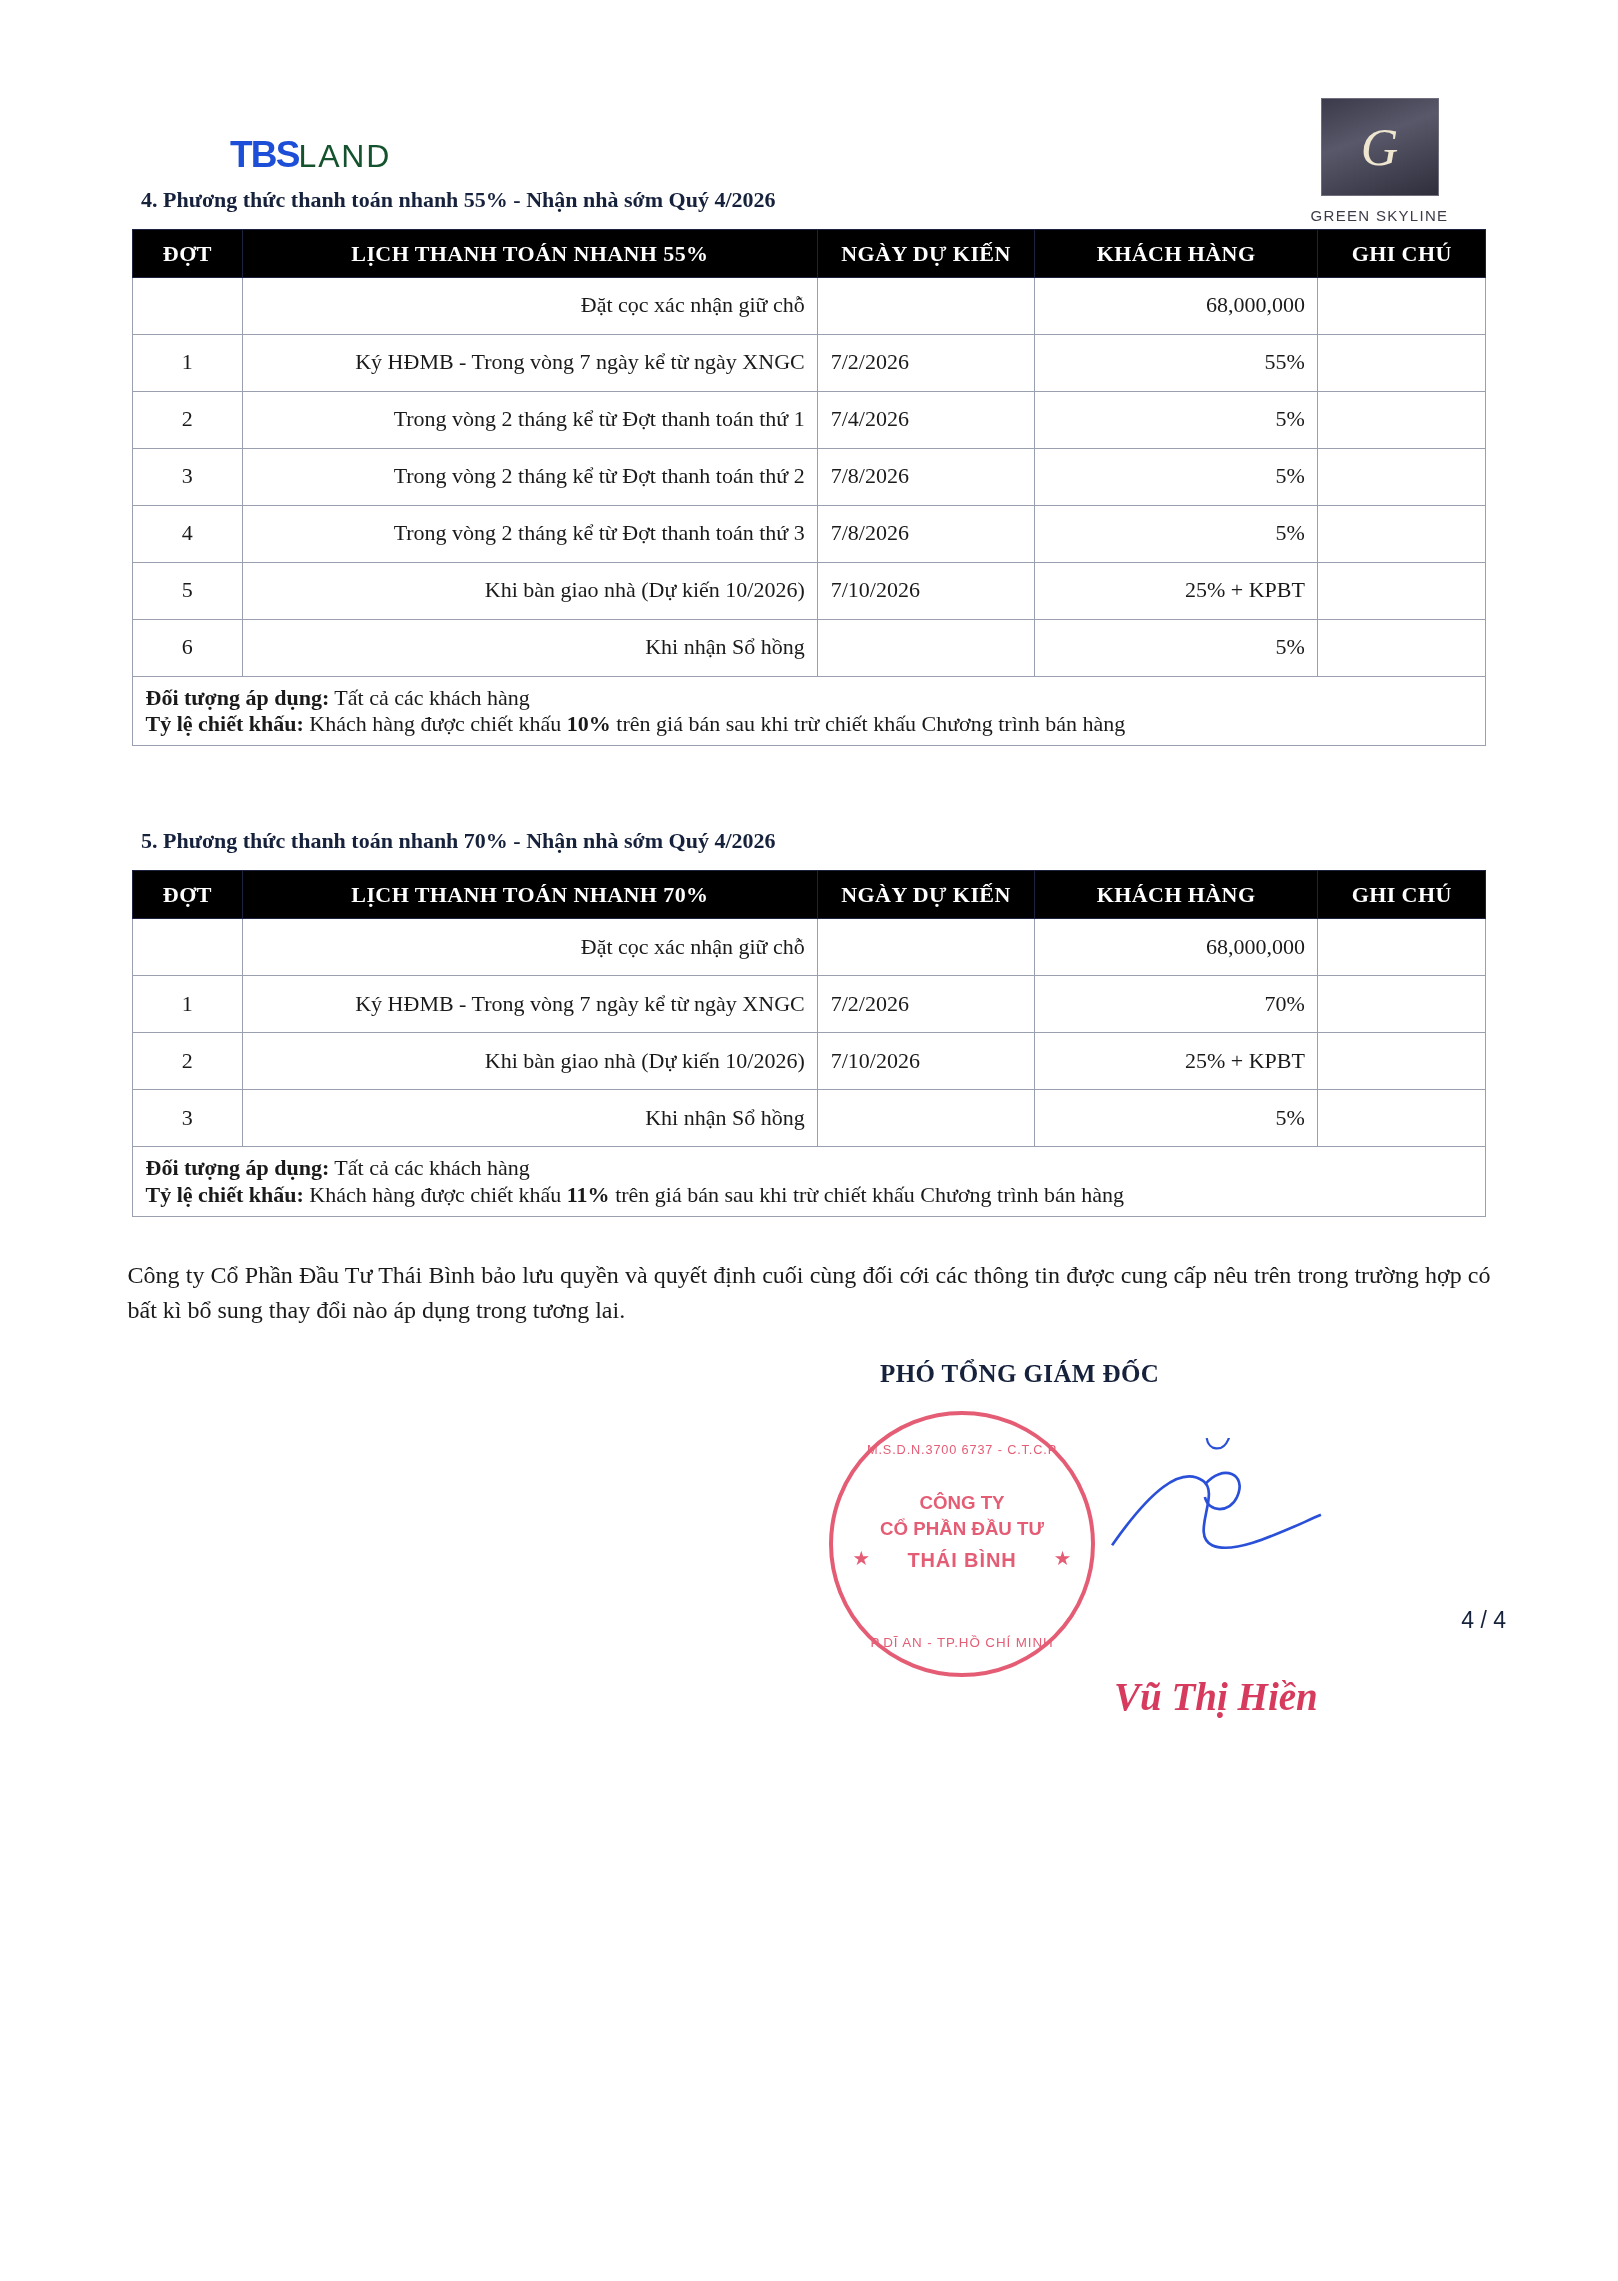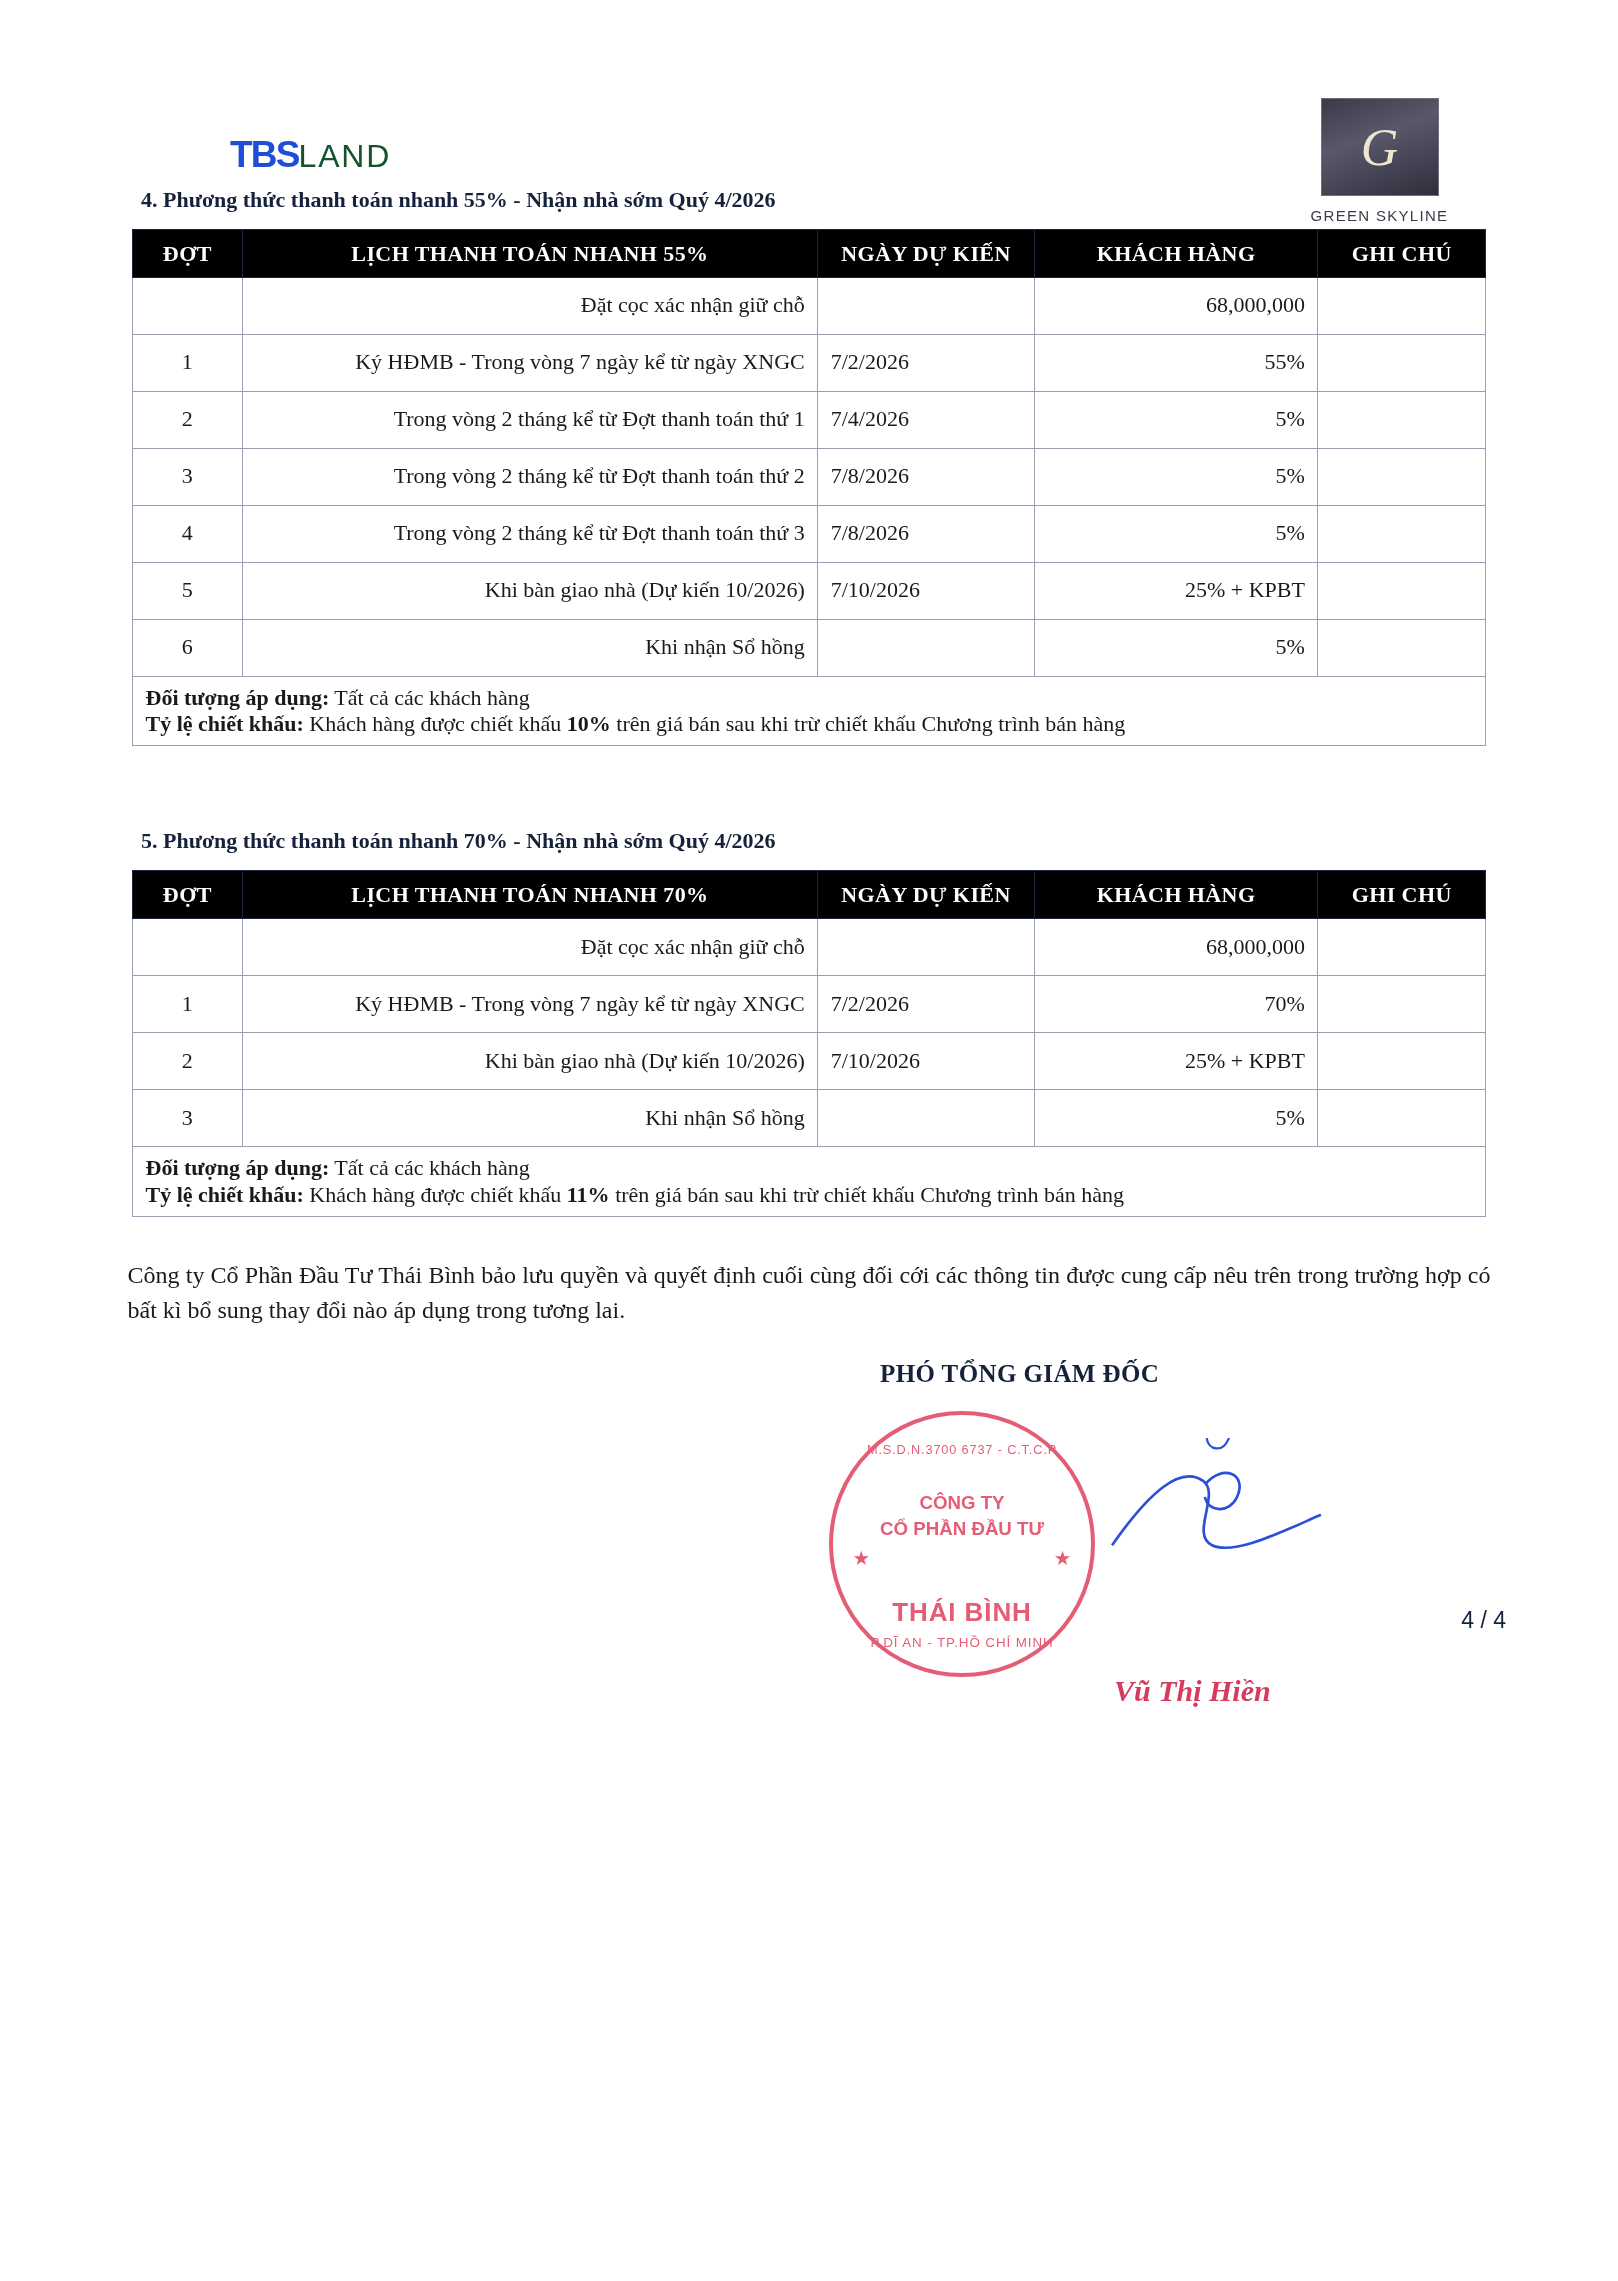--- a/index.html
+++ b/index.html
@@ -185,21 +185,21 @@
   }
   .stamp .line1, .stamp .line2, .stamp .line3 {
     position: absolute;
     left: 0; right: 0;
     text-align: center;
     font-family: "Liberation Sans", sans-serif;
     font-weight: bold;
   }
   .stamp .line1 { top: 77px; font-size: 18.7px; }
   .stamp .line2 { top: 103px; font-size: 18.7px; }
-  .stamp .line3 { top: 134px; font-size: 26px; letter-spacing: 0.9px; margin-top: 48px; }
+  .stamp .line3 { top: 134px; font-size: 20px; letter-spacing: 0.9px; }
   .stamp .arc-top {
     position: absolute;
     left: 0; right: 0; top: 27px;
     text-align: center;
     font-family: "Liberation Sans", sans-serif;
     font-size: 13.4px;
     letter-spacing: 0.9px;
     transform: scaleX(0.95);
   }
   .stamp .arc-bottom {
@@ -225,21 +225,21 @@
     width: 241px;
     height: 143px;
   }
   .signed-name {
     position: absolute;
     left: 1114px;
     top: 334px;
     font-family: "Liberation Serif", serif;
     font-style: italic;
     font-weight: bold;
-    font-size: 30px;
+    font-size: 39px;
     color: #d63b5e;
     white-space: nowrap;
   }
   .page-num {
     position: absolute;
     right: 112px;
     top: 267px;
     font-family: "Liberation Sans", sans-serif;
     font-weight: normal;
     font-size: 23px;

